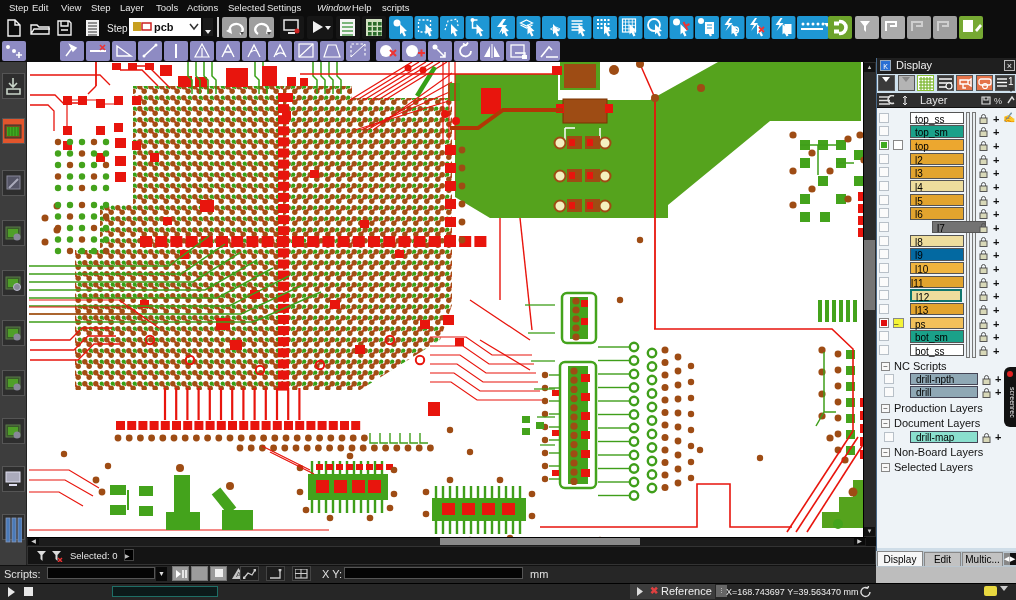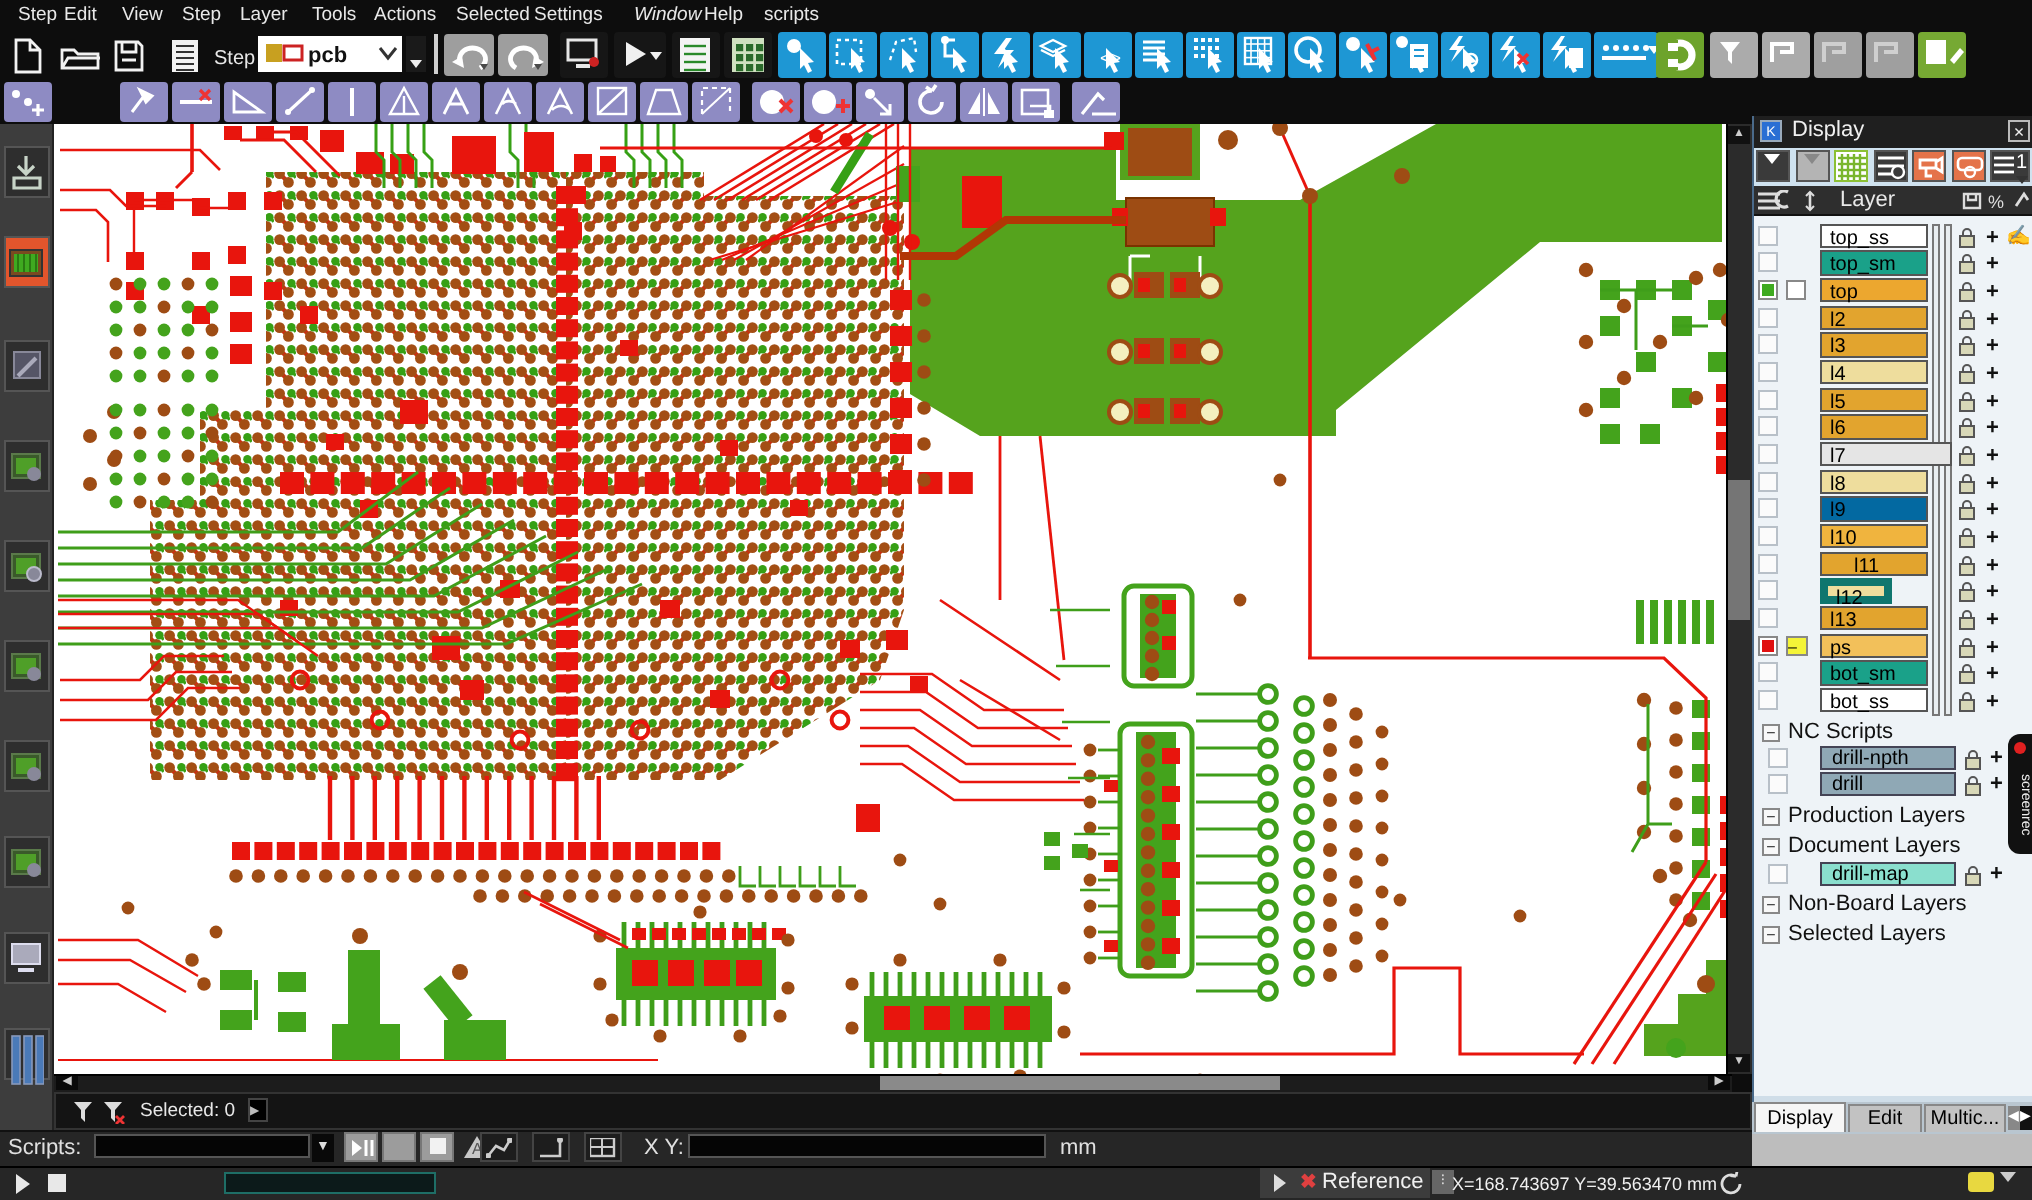--- a/index.html
+++ b/index.html
@@ -1286,21 +1286,21 @@
     </svg>
 <div style="position:absolute;left:993px;top:194.5px;font-size:11px;color:#111;font-weight:bold;">+</div>
 <div style="position:absolute;left:879px;top:208.2px;width:10px;height:10px;background:#fbfbfb;border:1px solid #b8c0c8;"></div>
 <div style="position:absolute;left:910px;top:207.2px;width:54px;height:12.5px;background:#e2a42e;border:1px solid #555;font-size:10px;color:#000;line-height:13px;padding-left:4px;">l6</div>
 <svg style="position:absolute;left:979px;top:209.2px" width="10" height="10">
       <rect x="1.0" y="4.0" width="7.0" height="5.5" fill="#d8d8b8" stroke="#555" stroke-width="1"></rect>
       <path d="M2.5,4 v-1.5 a2,2 0 0 1 4,0 v1.5" fill="none" stroke="#555" stroke-width="1"></path>
     </svg>
 <div style="position:absolute;left:993px;top:208.2px;font-size:11px;color:#111;font-weight:bold;">+</div>
 <div style="position:absolute;left:879px;top:221.9px;width:10px;height:10px;background:#fbfbfb;border:1px solid #b8c0c8;"></div>
-<div style="position:absolute;left:910px;top:220.9px;width:66px;height:12.5px;background:#e5e5e5;border:1px solid #555;font-size:10px;color:#000;line-height:13px;padding-left:4px;">l7</div>
+<div style="position:absolute;left:932px;top:220.9px;width:54px;height:12.5px;background:#737373;border:1px solid #555;font-size:10px;color:#000;line-height:13px;padding-left:4px;">l7</div>
 <svg style="position:absolute;left:979px;top:222.9px" width="10" height="10">
       <rect x="1.0" y="4.0" width="7.0" height="5.5" fill="#d8d8b8" stroke="#555" stroke-width="1"></rect>
       <path d="M2.5,4 v-1.5 a2,2 0 0 1 4,0 v1.5" fill="none" stroke="#555" stroke-width="1"></path>
     </svg>
 <div style="position:absolute;left:993px;top:221.9px;font-size:11px;color:#111;font-weight:bold;">+</div>
 <div style="position:absolute;left:879px;top:235.5px;width:10px;height:10px;background:#fbfbfb;border:1px solid #b8c0c8;"></div>
 <div style="position:absolute;left:910px;top:234.5px;width:54px;height:12.5px;background:#eedd9d;border:1px solid #555;font-size:10px;color:#000;line-height:13px;padding-left:4px;">l8</div>
 <svg style="position:absolute;left:979px;top:236.5px" width="10" height="10">
       <rect x="1.0" y="4.0" width="7.0" height="5.5" fill="#d8d8b8" stroke="#555" stroke-width="1"></rect>
       <path d="M2.5,4 v-1.5 a2,2 0 0 1 4,0 v1.5" fill="none" stroke="#555" stroke-width="1"></path>
@@ -1314,28 +1314,28 @@
     </svg>
 <div style="position:absolute;left:993px;top:249.2px;font-size:11px;color:#111;font-weight:bold;">+</div>
 <div style="position:absolute;left:879px;top:262.9px;width:10px;height:10px;background:#fbfbfb;border:1px solid #b8c0c8;"></div>
 <div style="position:absolute;left:910px;top:261.9px;width:54px;height:12.5px;background:#f0b43e;border:1px solid #555;font-size:10px;color:#000;line-height:13px;padding-left:4px;">l10</div>
 <svg style="position:absolute;left:979px;top:263.9px" width="10" height="10">
       <rect x="1.0" y="4.0" width="7.0" height="5.5" fill="#d8d8b8" stroke="#555" stroke-width="1"></rect>
       <path d="M2.5,4 v-1.5 a2,2 0 0 1 4,0 v1.5" fill="none" stroke="#555" stroke-width="1"></path>
     </svg>
 <div style="position:absolute;left:993px;top:262.9px;font-size:11px;color:#111;font-weight:bold;">+</div>
 <div style="position:absolute;left:879px;top:276.5px;width:10px;height:10px;background:#fbfbfb;border:1px solid #b8c0c8;"></div>
-<div style="position:absolute;left:910px;top:275.5px;width:54px;height:12.5px;background:#e2a42e;border:1px solid #555;font-size:10px;color:#000;line-height:13px;padding-left:16px;">l11</div>
+<div style="position:absolute;left:910px;top:275.5px;width:54px;height:12.5px;background:#e2a42e;border:1px solid #555;font-size:10px;color:#000;line-height:13px;padding-left:0;">l11</div>
 <svg style="position:absolute;left:979px;top:277.5px" width="10" height="10">
       <rect x="1.0" y="4.0" width="7.0" height="5.5" fill="#d8d8b8" stroke="#555" stroke-width="1"></rect>
       <path d="M2.5,4 v-1.5 a2,2 0 0 1 4,0 v1.5" fill="none" stroke="#555" stroke-width="1"></path>
     </svg>
 <div style="position:absolute;left:993px;top:276.5px;font-size:11px;color:#111;font-weight:bold;">+</div>
 <div style="position:absolute;left:879px;top:290.2px;width:10px;height:10px;background:#fbfbfb;border:1px solid #b8c0c8;"></div>
-<div style="position:absolute;left:910px;top:289.2px;width:36px;height:12.5px;background:#eedd9d;border:4px solid #0f766e;font-size:10px;color:#000;line-height:13px;padding-left:4px;">l12</div>
+<div style="position:absolute;left:910px;top:289.2px;width:52px;height:12.5px;background:#eedd9d;border:2px solid #0f766e;font-size:10px;color:#000;line-height:13px;padding-left:4px;">l12</div>
 <svg style="position:absolute;left:979px;top:291.2px" width="10" height="10">
       <rect x="1.0" y="4.0" width="7.0" height="5.5" fill="#d8d8b8" stroke="#555" stroke-width="1"></rect>
       <path d="M2.5,4 v-1.5 a2,2 0 0 1 4,0 v1.5" fill="none" stroke="#555" stroke-width="1"></path>
     </svg>
 <div style="position:absolute;left:993px;top:290.2px;font-size:11px;color:#111;font-weight:bold;">+</div>
 <div style="position:absolute;left:879px;top:303.9px;width:10px;height:10px;background:#fbfbfb;border:1px solid #b8c0c8;"></div>
 <div style="position:absolute;left:910px;top:302.9px;width:54px;height:12.5px;background:#e2a42e;border:1px solid #555;font-size:10px;color:#000;line-height:13px;padding-left:4px;">l13</div>
 <svg style="position:absolute;left:979px;top:304.9px" width="10" height="10">
       <rect x="1.0" y="4.0" width="7.0" height="5.5" fill="#d8d8b8" stroke="#555" stroke-width="1"></rect>
       <path d="M2.5,4 v-1.5 a2,2 0 0 1 4,0 v1.5" fill="none" stroke="#555" stroke-width="1"></path>

